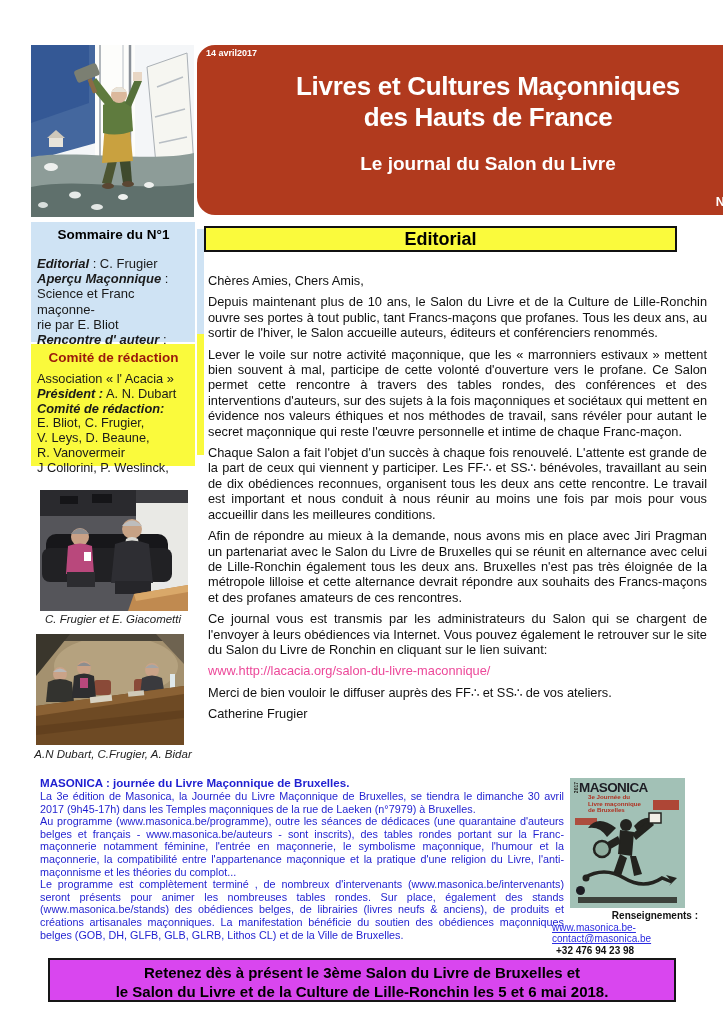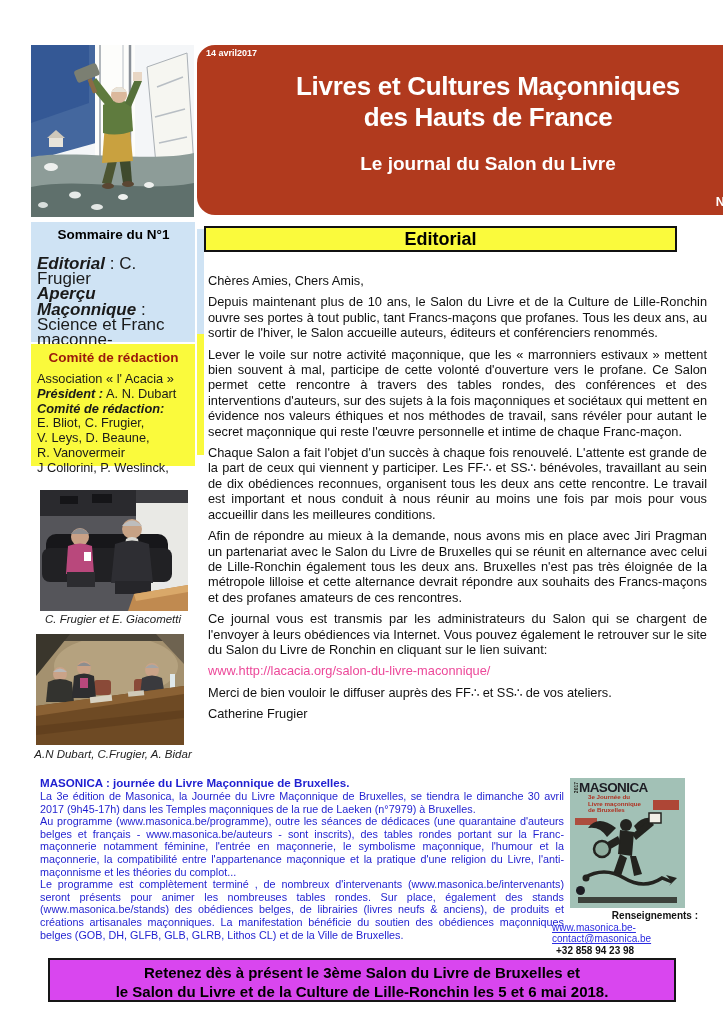--- a/index.html
+++ b/index.html
@@ -20,21 +20,21 @@
   .illus{position:absolute;left:31px;top:45px;width:163px;height:172px;}
 
   
   .strip-blue{position:absolute;left:197px;top:229px;width:7px;height:105px;background:#cfe3f4;}
   .strip-yellow{position:absolute;left:197px;top:334px;width:7px;height:121px;background:#fafa3c;}
 
   
   .sommaire{position:absolute;left:31px;top:222px;width:164px;height:120px;
             background:#cfe3f4;padding:4px 5px 0 6px;box-sizing:border-box;}
   .sommaire h3{margin:1px 0 14px 0;font-size:13.5px;text-align:center;color:#000;}
-  .som-line{font-size:17px;line-height:15.2px;}
+  .som-line{font-size:13px;line-height:15.2px;}
   .bi{font-weight:bold;font-style:italic;}
 
   .comite{position:absolute;left:31px;top:344px;width:164px;height:122px;
           background:#fafa3c;padding:4px 5px 0 6px;box-sizing:border-box;}
   .comite h3{margin:2px 0 7px 0;font-size:13.5px;text-align:center;color:#99180c;}
   .com-line{font-size:12.8px;line-height:14.8px;}
 
   
   .photo1{position:absolute;left:40px;top:490px;width:148px;height:121px;}
   .photo2{position:absolute;left:36px;top:634px;width:148px;height:111px;}
@@ -268,21 +268,21 @@
       <circle cx="10" cy="66" r="3.5" fill="#23231f"></circle>
     </svg>
     <div class="dot"></div>
     <div class="bar"></div>
   </div>
 
   <div class="contact">
     <div class="rlabel">Renseignements :</div>
     <div><a href="#" class="clink">www.masonica.be-</a></div>
     <div><a href="#" class="clink">contact@masonica.be</a></div>
-    <div class="phone">+32 858 94 23 98</div>
+    <div class="phone">+32 476 94 23 98</div>
   </div>
 
   <div class="banner">
     <span>Retenez dès à présent  le 3ème Salon du Livre de Bruxelles et</span><br>
     <span>le Salon du Livre et de la Culture de Lille-Ronchin les 5 et 6 mai 2018.</span>
   </div>
 
 </div>
 
 </body></html>

